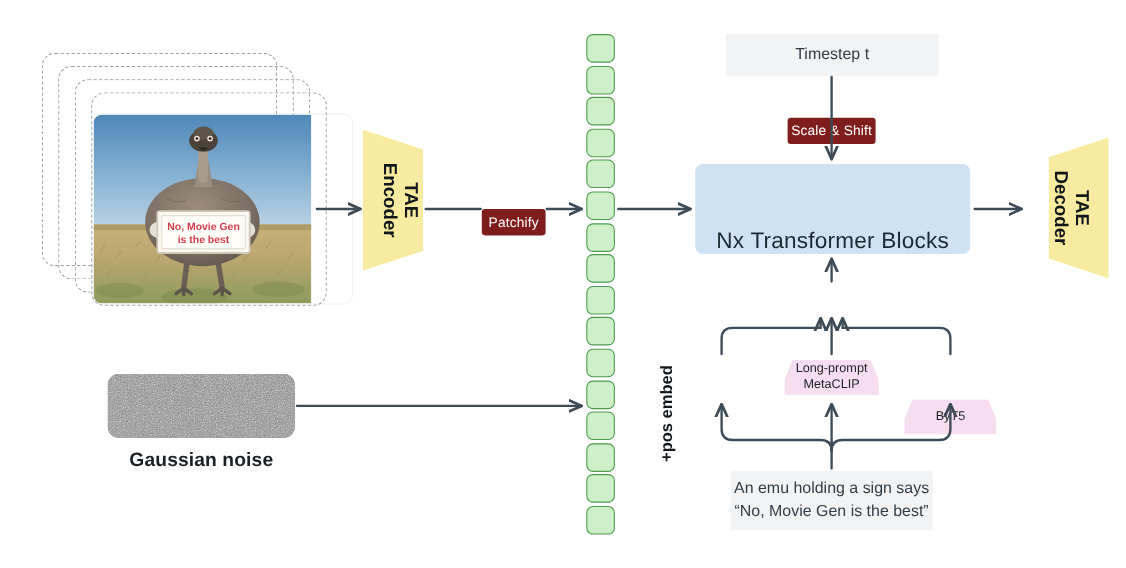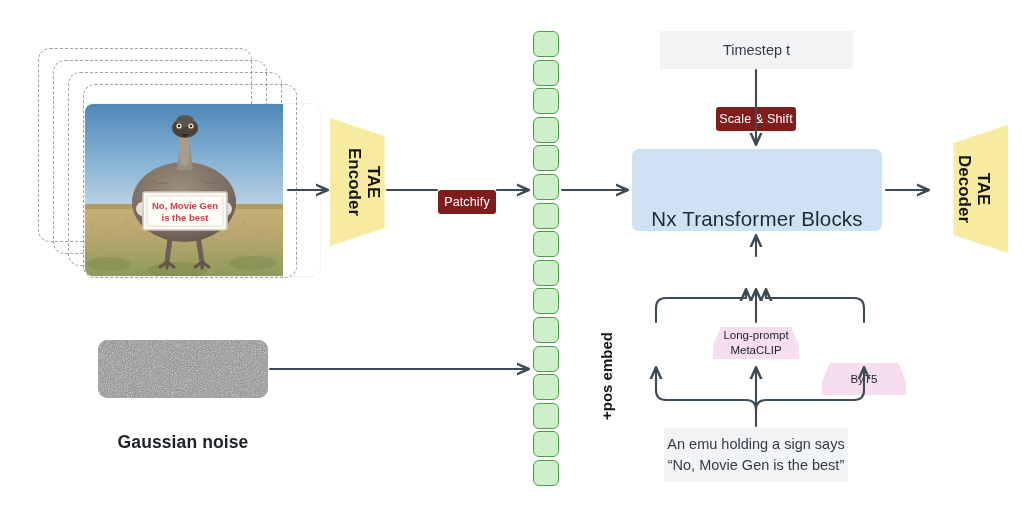--- a/index.html
+++ b/index.html
@@ -40,21 +40,20 @@
     border-radius: 10px;
     background-color: #8a8a8a;
     overflow: hidden;
   }
   .noise-label {
     font-size: 17.5px;
     font-weight: 700;
     color: #1c2126;
     text-align: center;
     letter-spacing: .1px;
-    margin-top: 24px;
   }
 
   
   .tae {
     background: #f7eba1;
     display: flex;
     align-items: center;
     justify-content: center;
   }
   .tae-enc { clip-path: polygon(0% 0%, 70% 14%, 70% 86%, 0% 100%); }

